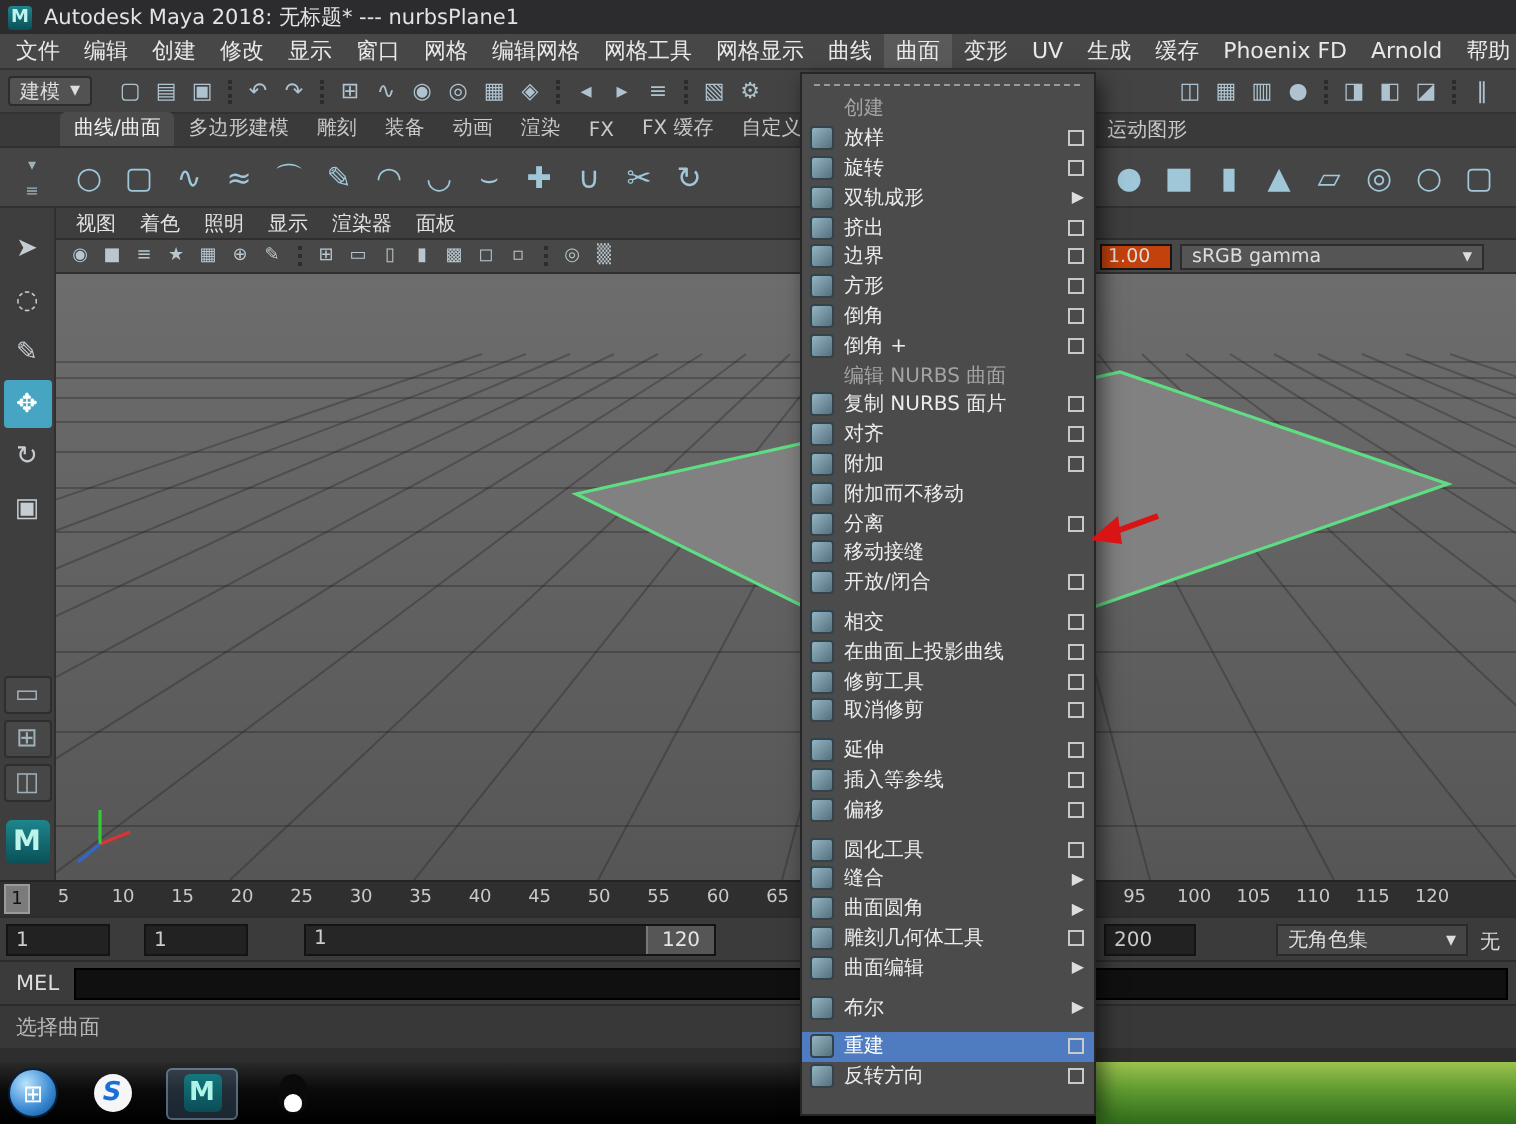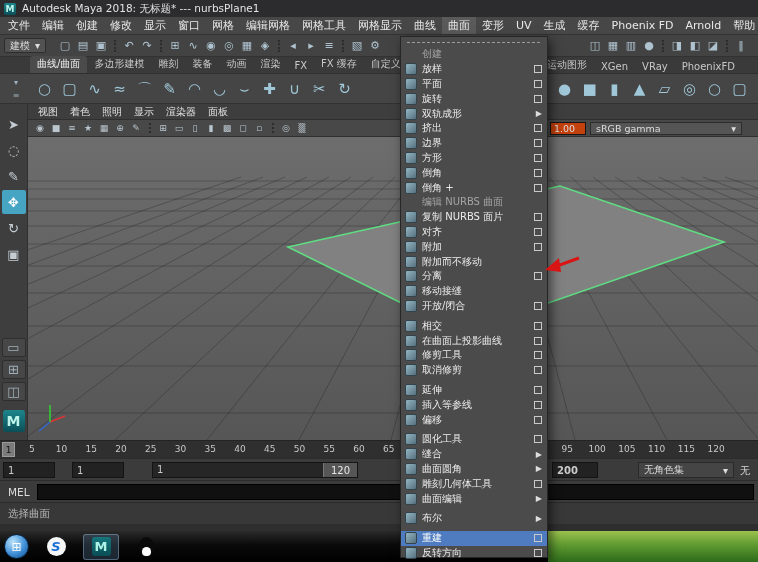--- a/index.html
+++ b/index.html
@@ -28,22 +28,22 @@
   font-size:11px;color:#aec3cf;flex:none;}
 .sep-after{margin-right:11px;position:relative;}
 .sep-after::after{content:"";position:absolute;right:-7px;top:2px;bottom:2px;border-right:2px dotted #2c2c2c;}
 .sl-spacer{flex:1;}
 
 
 #shelftabs{position:absolute;left:0;top:57px;width:758px;height:17px;background:#3a3a3a;border-bottom:1px solid #303030;
   display:flex;align-items:flex-end;font-size:10px;color:#c9c9c9;white-space:nowrap;padding-left:30px;}
 .sh-tab{padding:1px 7px 2px;cursor:default;}
 .sh-tab.active{background:#4b4b4b;border-radius:3px 3px 0 0;color:#f0f0f0;}
-#shelftabs-right{position:absolute;left:540px;top:57px;height:17px;display:flex;align-items:flex-end;
-  font-size:10px;color:#c9c9c9;white-space:nowrap;}
+#shelftabs-right{position:absolute;left:540px;top:57px;height:17px;display:flex;align-items:center;
+  font-size:10px;color:#c9c9c9;white-space:nowrap;flex-direction:column;}
 
 
 #shelficons{position:absolute;left:0;top:74px;width:758px;height:30px;background:#454545;border-bottom:1px solid #313131;}
 #shelficons-left{position:absolute;left:32px;top:0;height:30px;display:flex;align-items:center;}
 #shelficons-right{position:absolute;left:552px;top:0;height:30px;display:flex;align-items:center;}
 .stile{width:25px;height:25px;display:flex;align-items:center;justify-content:center;
   font-size:15px;color:#9fc7d8;flex:none;}
 #shelf-side{position:absolute;left:2px;top:0;height:30px;width:28px;display:flex;flex-direction:column;
   align-items:center;justify-content:center;gap:1px;}
 #shelf-side .itile{width:14px;height:12px;font-size:8px;color:#9fb0ba;}
@@ -388,26 +388,20 @@
 
       </div>
 
       <div class="m-row r-box">
         <span class="m-icon"></span>
         <span class="m-label">放样</span>
         <span class="m-box"></span>
 
       </div>
 
-      <div class="m-row r-box">
-        <span class="m-icon"></span>
-        <span class="m-label">平面</span>
-        <span class="m-box"></span>
-
-      </div>
 
       <div class="m-row r-box">
         <span class="m-icon"></span>
         <span class="m-label">旋转</span>
         <span class="m-box"></span>
 
       </div>
 
       <div class="m-row r-arrow">
         <span class="m-icon"></span>
@@ -683,21 +677,21 @@
       </div>
   </div>
 
   <div id="rangerow">
     <span class="rfield" style="left:3px;width:52px;">1</span>
     <span class="rfield" style="left:72px;width:52px;">1</span>
     <span id="rangetrack">
       <span class="bar-start">1</span>
       <span class="range-handle">120</span>
     </span>
-    <span class="rfield" style="left:552px;width:46px;font-weight:bold;">200</span>
+    <span class="rfield" style="left:552px;width:46px;">200</span>
     <span id="charset-dd">
       <span>无角色集</span>
       <span>▾</span>
     </span>
     <span id="charset-tail">无</span>
   </div>
 
   <div id="melrow">
     <span>MEL</span>
     <span id="melinput"></span>

